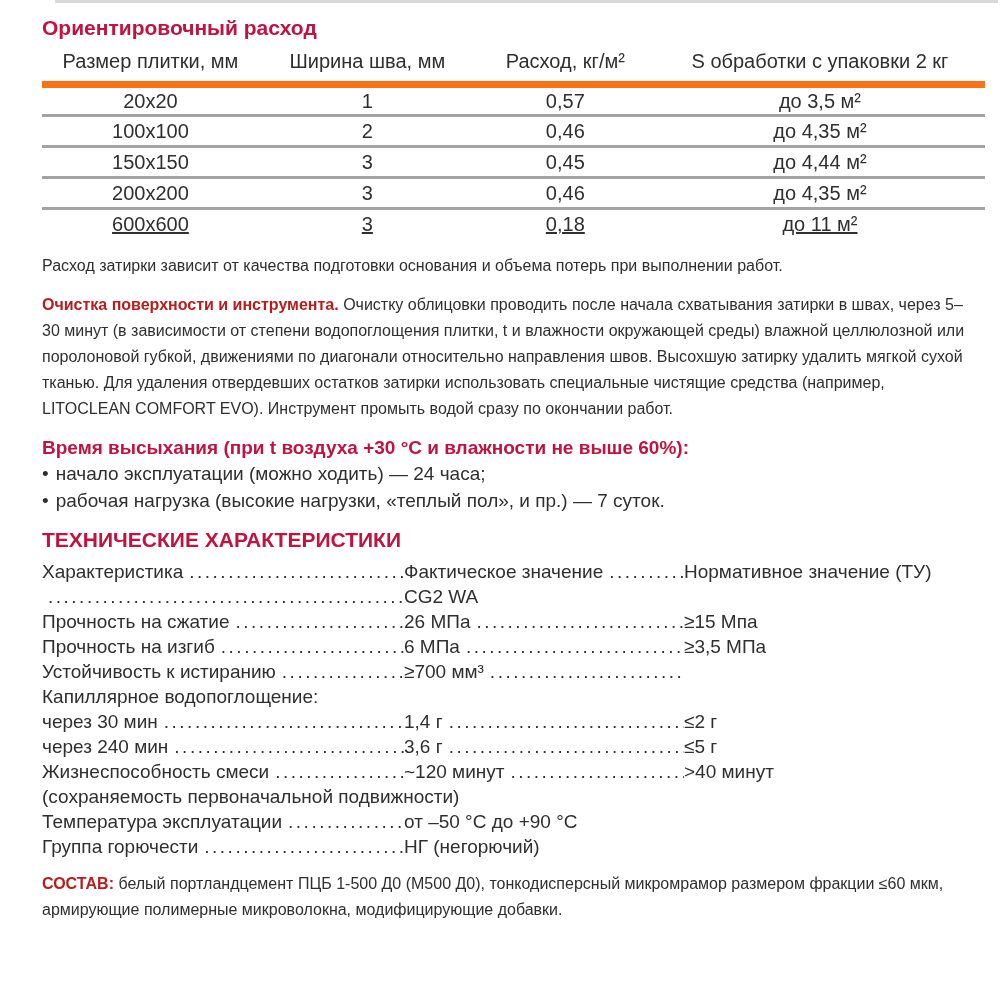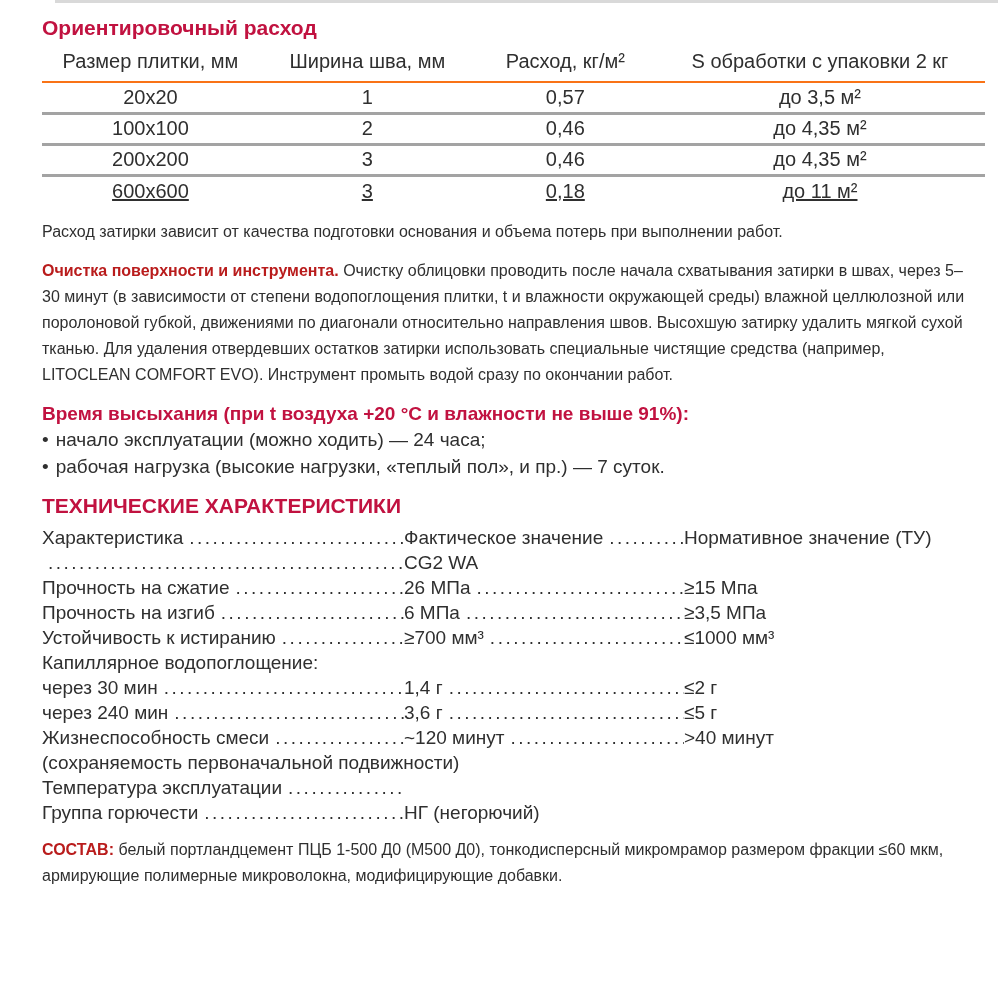--- a/index.html
+++ b/index.html
@@ -27,21 +27,21 @@
     width: 943px; border-collapse: collapse; table-layout: fixed;
     font-size: 20px;
   }
   table.consumption col.c1 { width: 23%; }
   table.consumption col.c2 { width: 23%; }
   table.consumption col.c3 { width: 19%; }
   table.consumption col.c4 { width: 35%; }
   table.consumption th {
     font-weight: normal; text-align: center; vertical-align: bottom;
     padding: 2px 2px 8px 2px;
-    border-bottom: 2px solid #f97316;
+    border-bottom: 7px solid #f97316;
     height: 30px;
   }
   table.consumption td {
     text-align: center; vertical-align: middle;
     height: 31px;
     border-bottom: 3px solid #a3a3a3;
   }
   table.consumption tr.last td { border-bottom: none; text-decoration: underline; }
   
   .para { font-size: 16px; line-height: 26px; width: 925px; margin-top: 13px; }
@@ -106,20 +106,26 @@
         <td>0,57</td>
         <td>до 3,5 м²</td>
       </tr>
       <tr>
         <td>100x100</td>
         <td>2</td>
         <td>0,46</td>
         <td>до 4,35 м²</td>
       </tr>
       <tr>
+        <td>150x150</td>
+        <td>3</td>
+        <td>0,45</td>
+        <td>до 4,44 м²</td>
+      </tr>
+      <tr>
         <td>200x200</td>
         <td>3</td>
         <td>0,46</td>
         <td>до 4,35 м²</td>
       </tr>
       <tr class="last">
         <td>600x600</td>
         <td>3</td>
         <td>0,18</td>
         <td>до 11 м²</td>
@@ -130,21 +136,21 @@
   <p class="para">
     <span>Расход затирки зависит от качества подготовки основания и объема потерь при выполнении работ.</span>
   </p>
 
   <p class="para">
     <span class="lead-red">Очистка поверхности и инструмента.</span>
     <span>Очистку облицовки проводить после начала схватывания затирки в швах, через 5–30 минут (в зависимости от степени водопоглощения плитки, t и влажности окружающей среды) влажной целлюлозной или поролоновой губкой, движениями по диагонали относительно направления швов. Высохшую затирку удалить мягкой сухой тканью. Для удаления отвердевших остатков затирки использовать специальные чистящие средства (например, LITOCLEAN COMFORT EVO). Инструмент промыть водой сразу по окончании работ.</span>
   </p>
 
   <div class="drying">
-    <div class="drying-heading">Время высыхания (при t воздуха +20 °C и влажности не выше 91%):</div>
+    <div class="drying-heading">Время высыхания (при t воздуха +30 °C и влажности не выше 60%):</div>
     <div class="bullet-line">
       <span class="bullet-glyph">•</span><span>начало эксплуатации (можно ходить) — 24 часа;</span>
     </div>
     <div class="bullet-line">
       <span class="bullet-glyph">•</span><span>рабочая нагрузка (высокие нагрузки, «теплый пол», и пр.) — 7 суток.</span>
     </div>
   </div>
 
   <div class="tech-heading">ТЕХНИЧЕСКИЕ ХАРАКТЕРИСТИКИ</div>
 
@@ -203,23 +209,20 @@
 
     <div class="tech-row">
       <div class="tech-cell">
           <span class="txt">Устойчивость к истиранию</span>
           <span class="dots">....................................................................................................</span>
         </div>
       <div class="tech-cell">
           <span class="txt">≥700 мм³</span>
           <span class="dots">....................................................................................................</span>
         </div>
-      <div class="tech-cell no-dots">
-          <span class="txt">≤1000 мм³</span>
-        </div>
     </div>
 
     <div class="tech-row">
       <div class="tech-cell no-dots span-all">
           <span class="txt">Капиллярное водопоглощение:</span>
         </div>
     </div>
 
     <div class="tech-row">
       <div class="tech-cell">
@@ -266,20 +269,23 @@
     <div class="tech-row">
       <div class="tech-cell no-dots span-all">
           <span class="txt">(сохраняемость первоначальной подвижности)</span>
         </div>
     </div>
 
     <div class="tech-row">
       <div class="tech-cell">
           <span class="txt">Температура эксплуатации</span>
           <span class="dots">....................................................................................................</span>
+        </div>
+      <div class="tech-cell no-dots span-rest">
+          <span class="txt">от –50 °C до +90 °C</span>
         </div>
     </div>
 
     <div class="tech-row">
       <div class="tech-cell">
           <span class="txt">Группа горючести</span>
           <span class="dots">....................................................................................................</span>
         </div>
       <div class="tech-cell no-dots span-rest">
           <span class="txt">НГ (негорючий)</span>

